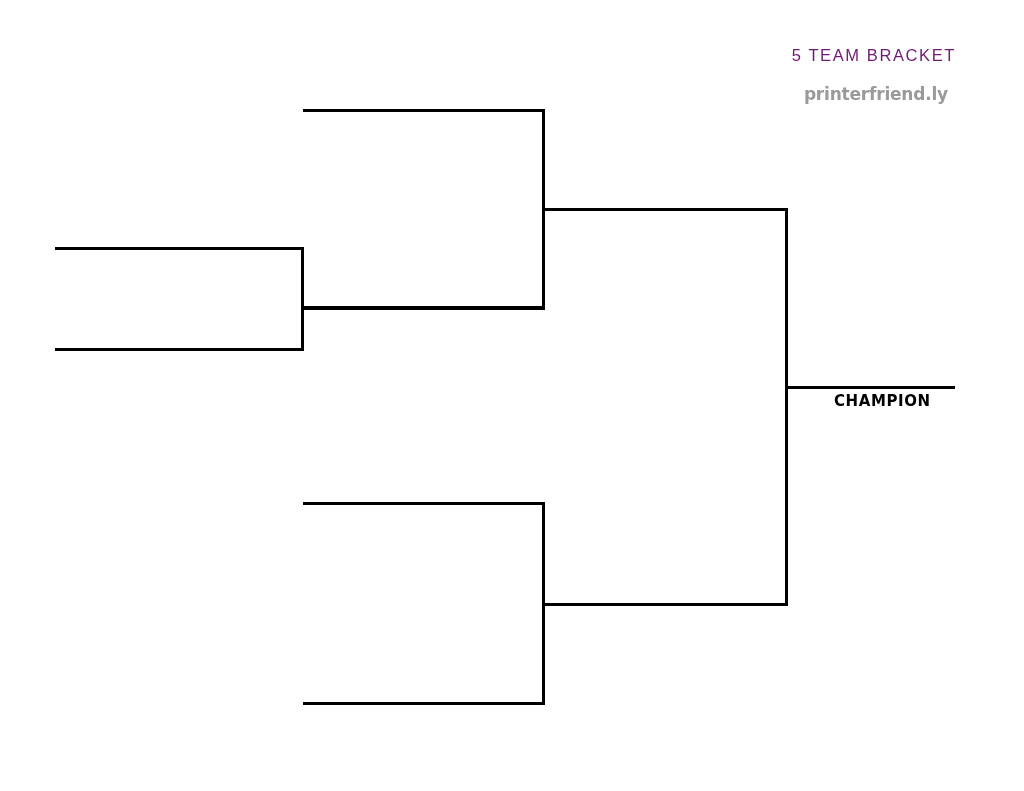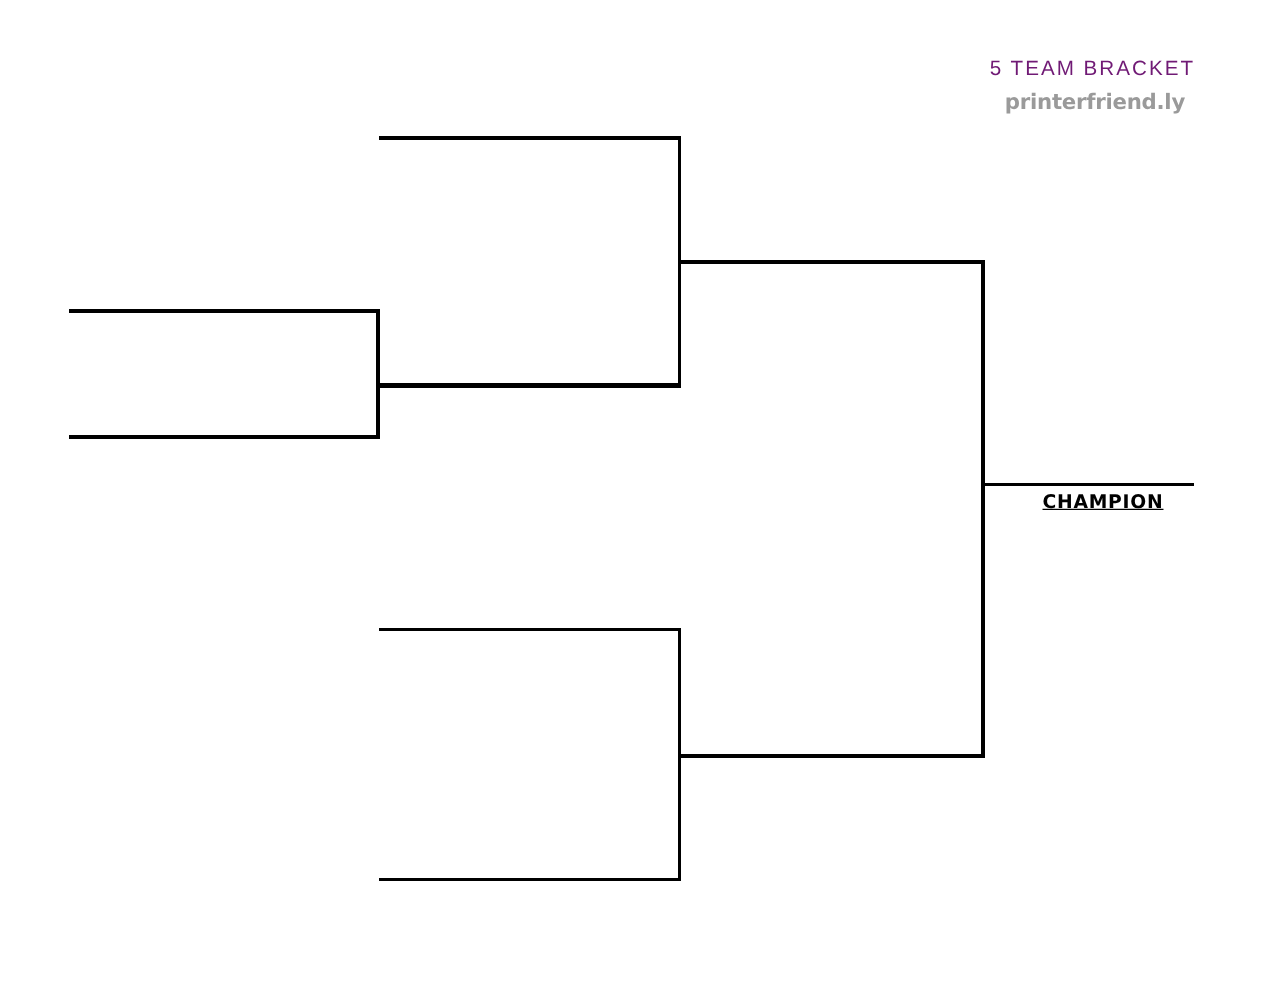--- a/index.html
+++ b/index.html
@@ -39,21 +39,21 @@
     display: block;
   }
   #brand-logo {
     font-family: "DejaVu Sans", sans-serif;
     font-size: 17px;
     font-weight: 700;
     letter-spacing: -0.2px;
     color: #9a9a9a;
     white-space: nowrap;
     display: block;
-    margin-top: 10px;
+    margin-top: 22px;
     margin-right: 8px;
   }
 
   
   .bracket-svg {
     position: absolute;
     top: 0;
     left: 0;
     width: 1024px;
     height: 791px;
@@ -71,21 +71,20 @@
     position: absolute;
     left: 834px;
     top: 392px;
     font-family: "DejaVu Sans", sans-serif;
     font-size: 15px;
     font-weight: 700;
     letter-spacing: 0.6px;
     color: #000000;
     white-space: nowrap;
     user-select: none;
-    text-decoration: underline;
   }
 
   
   .slot {
     position: absolute;
     background: transparent;
   }
 </style>
 </head>
 <body>

